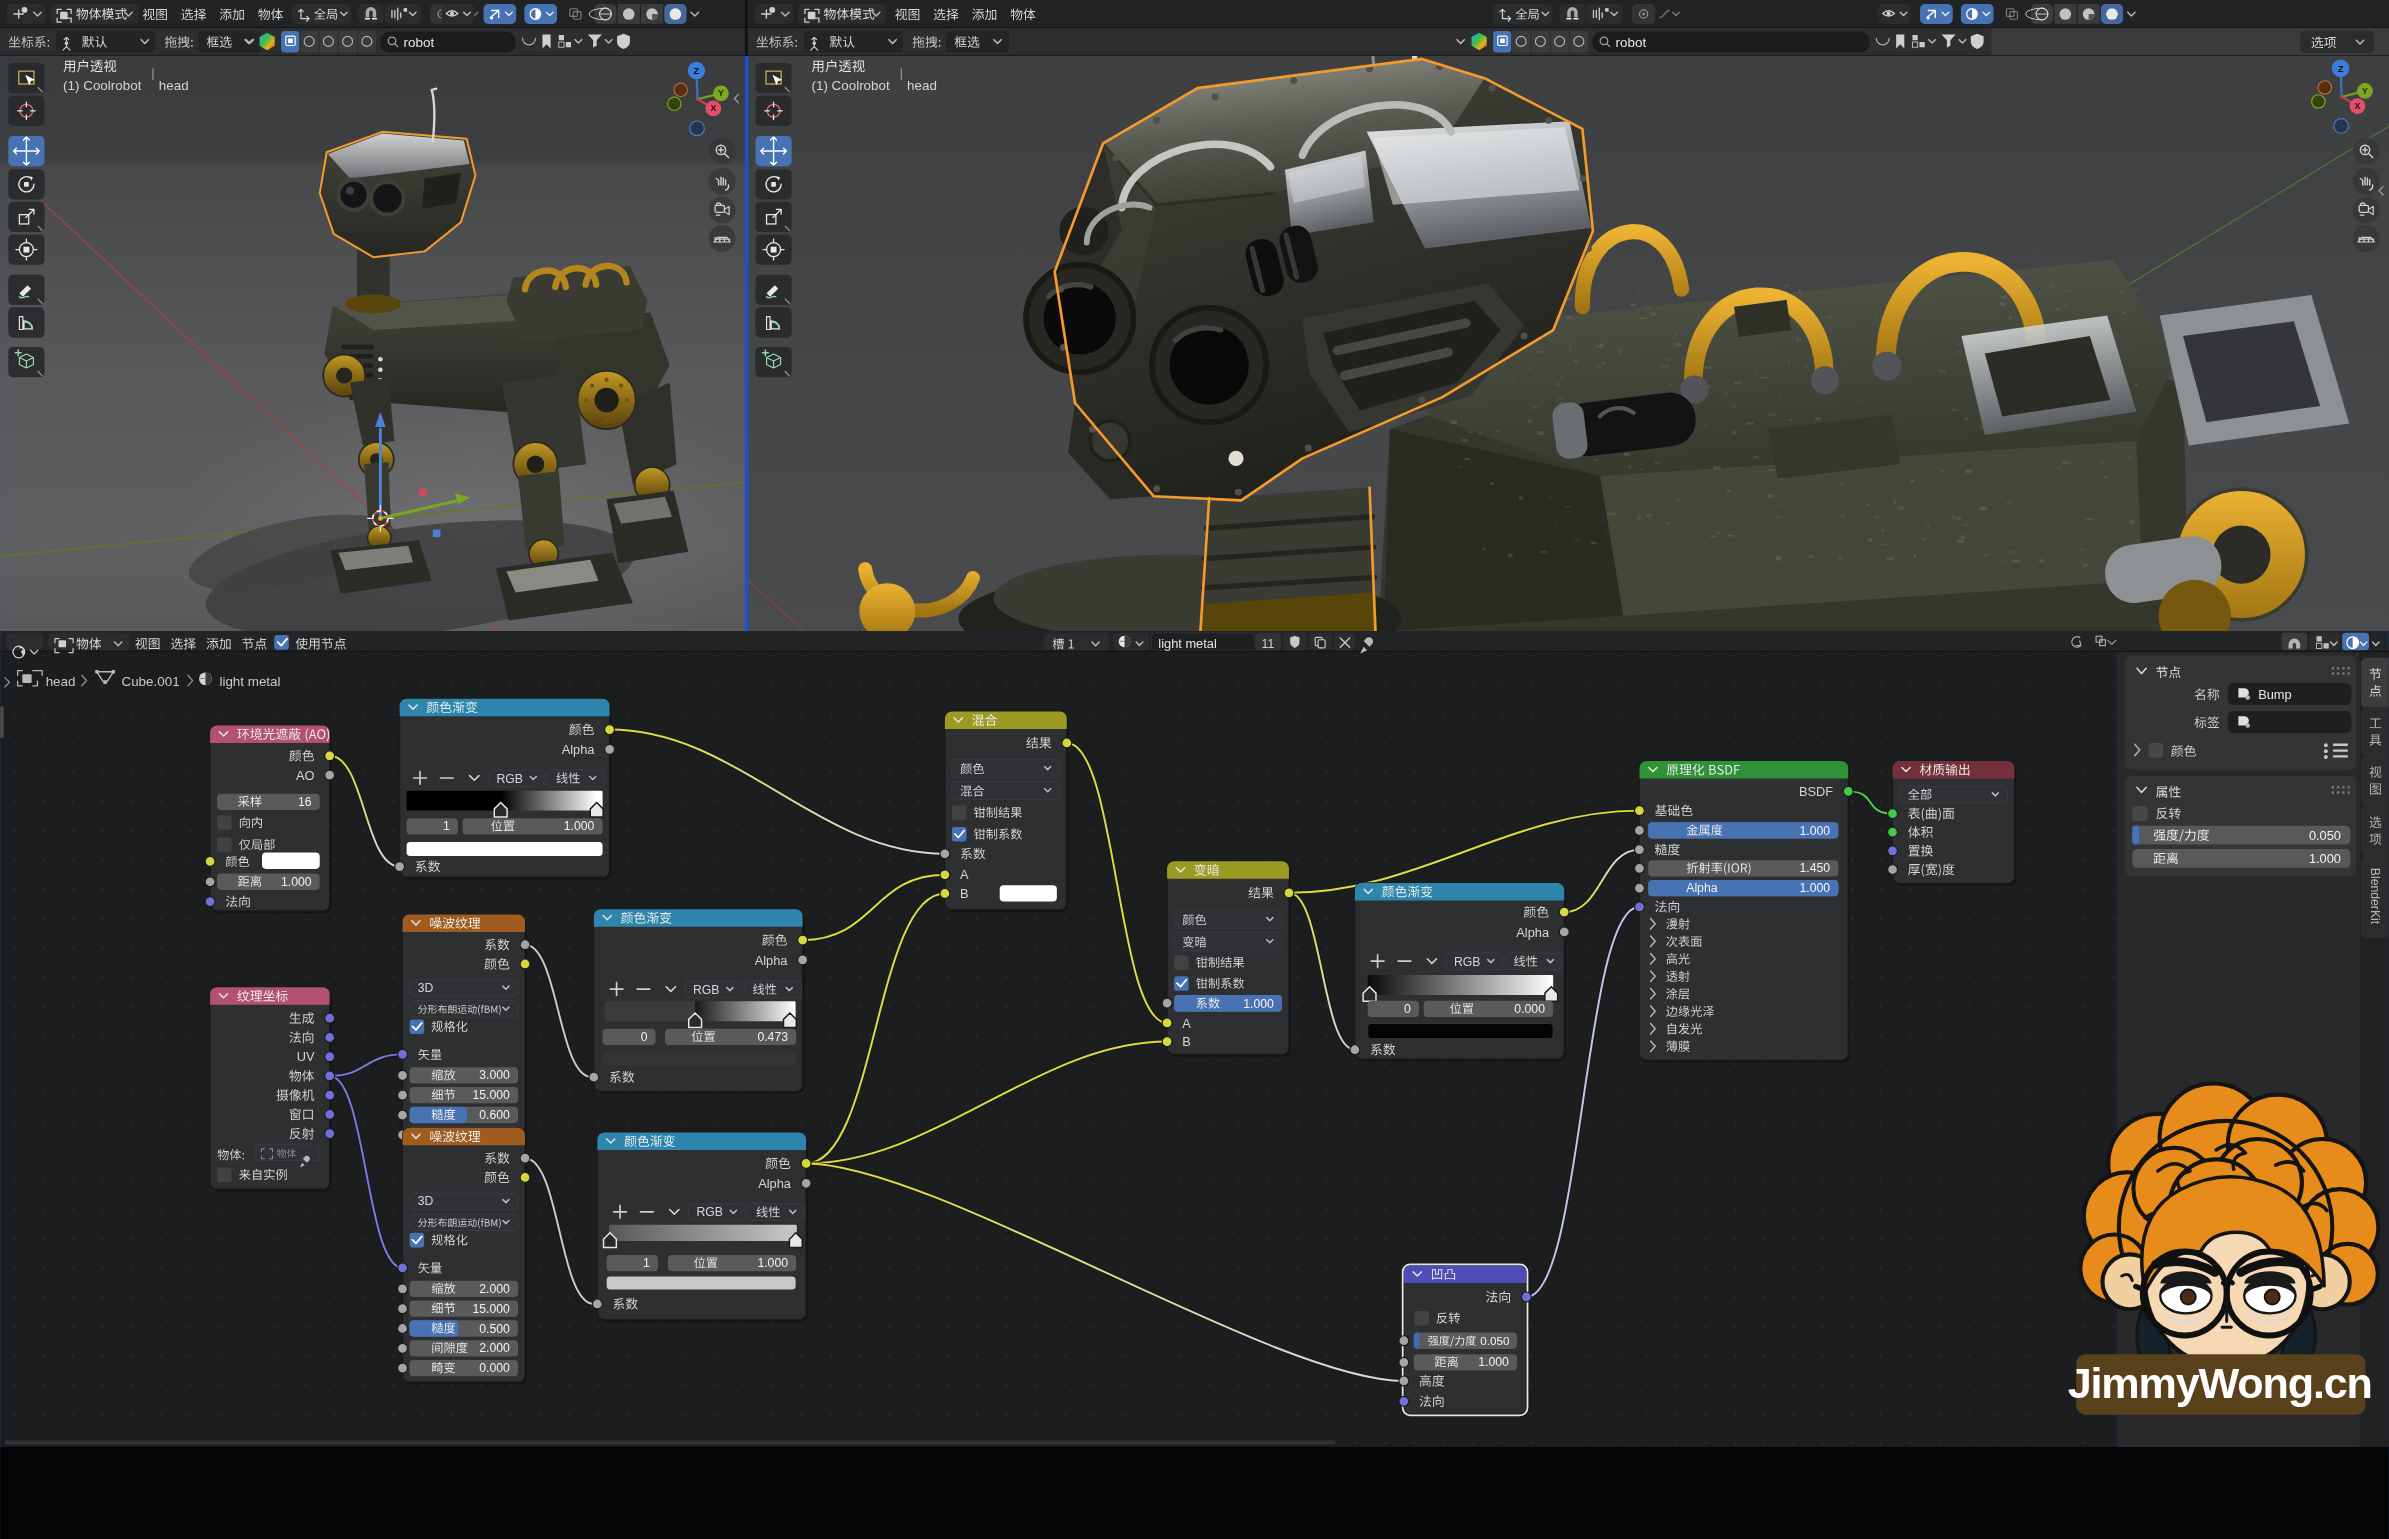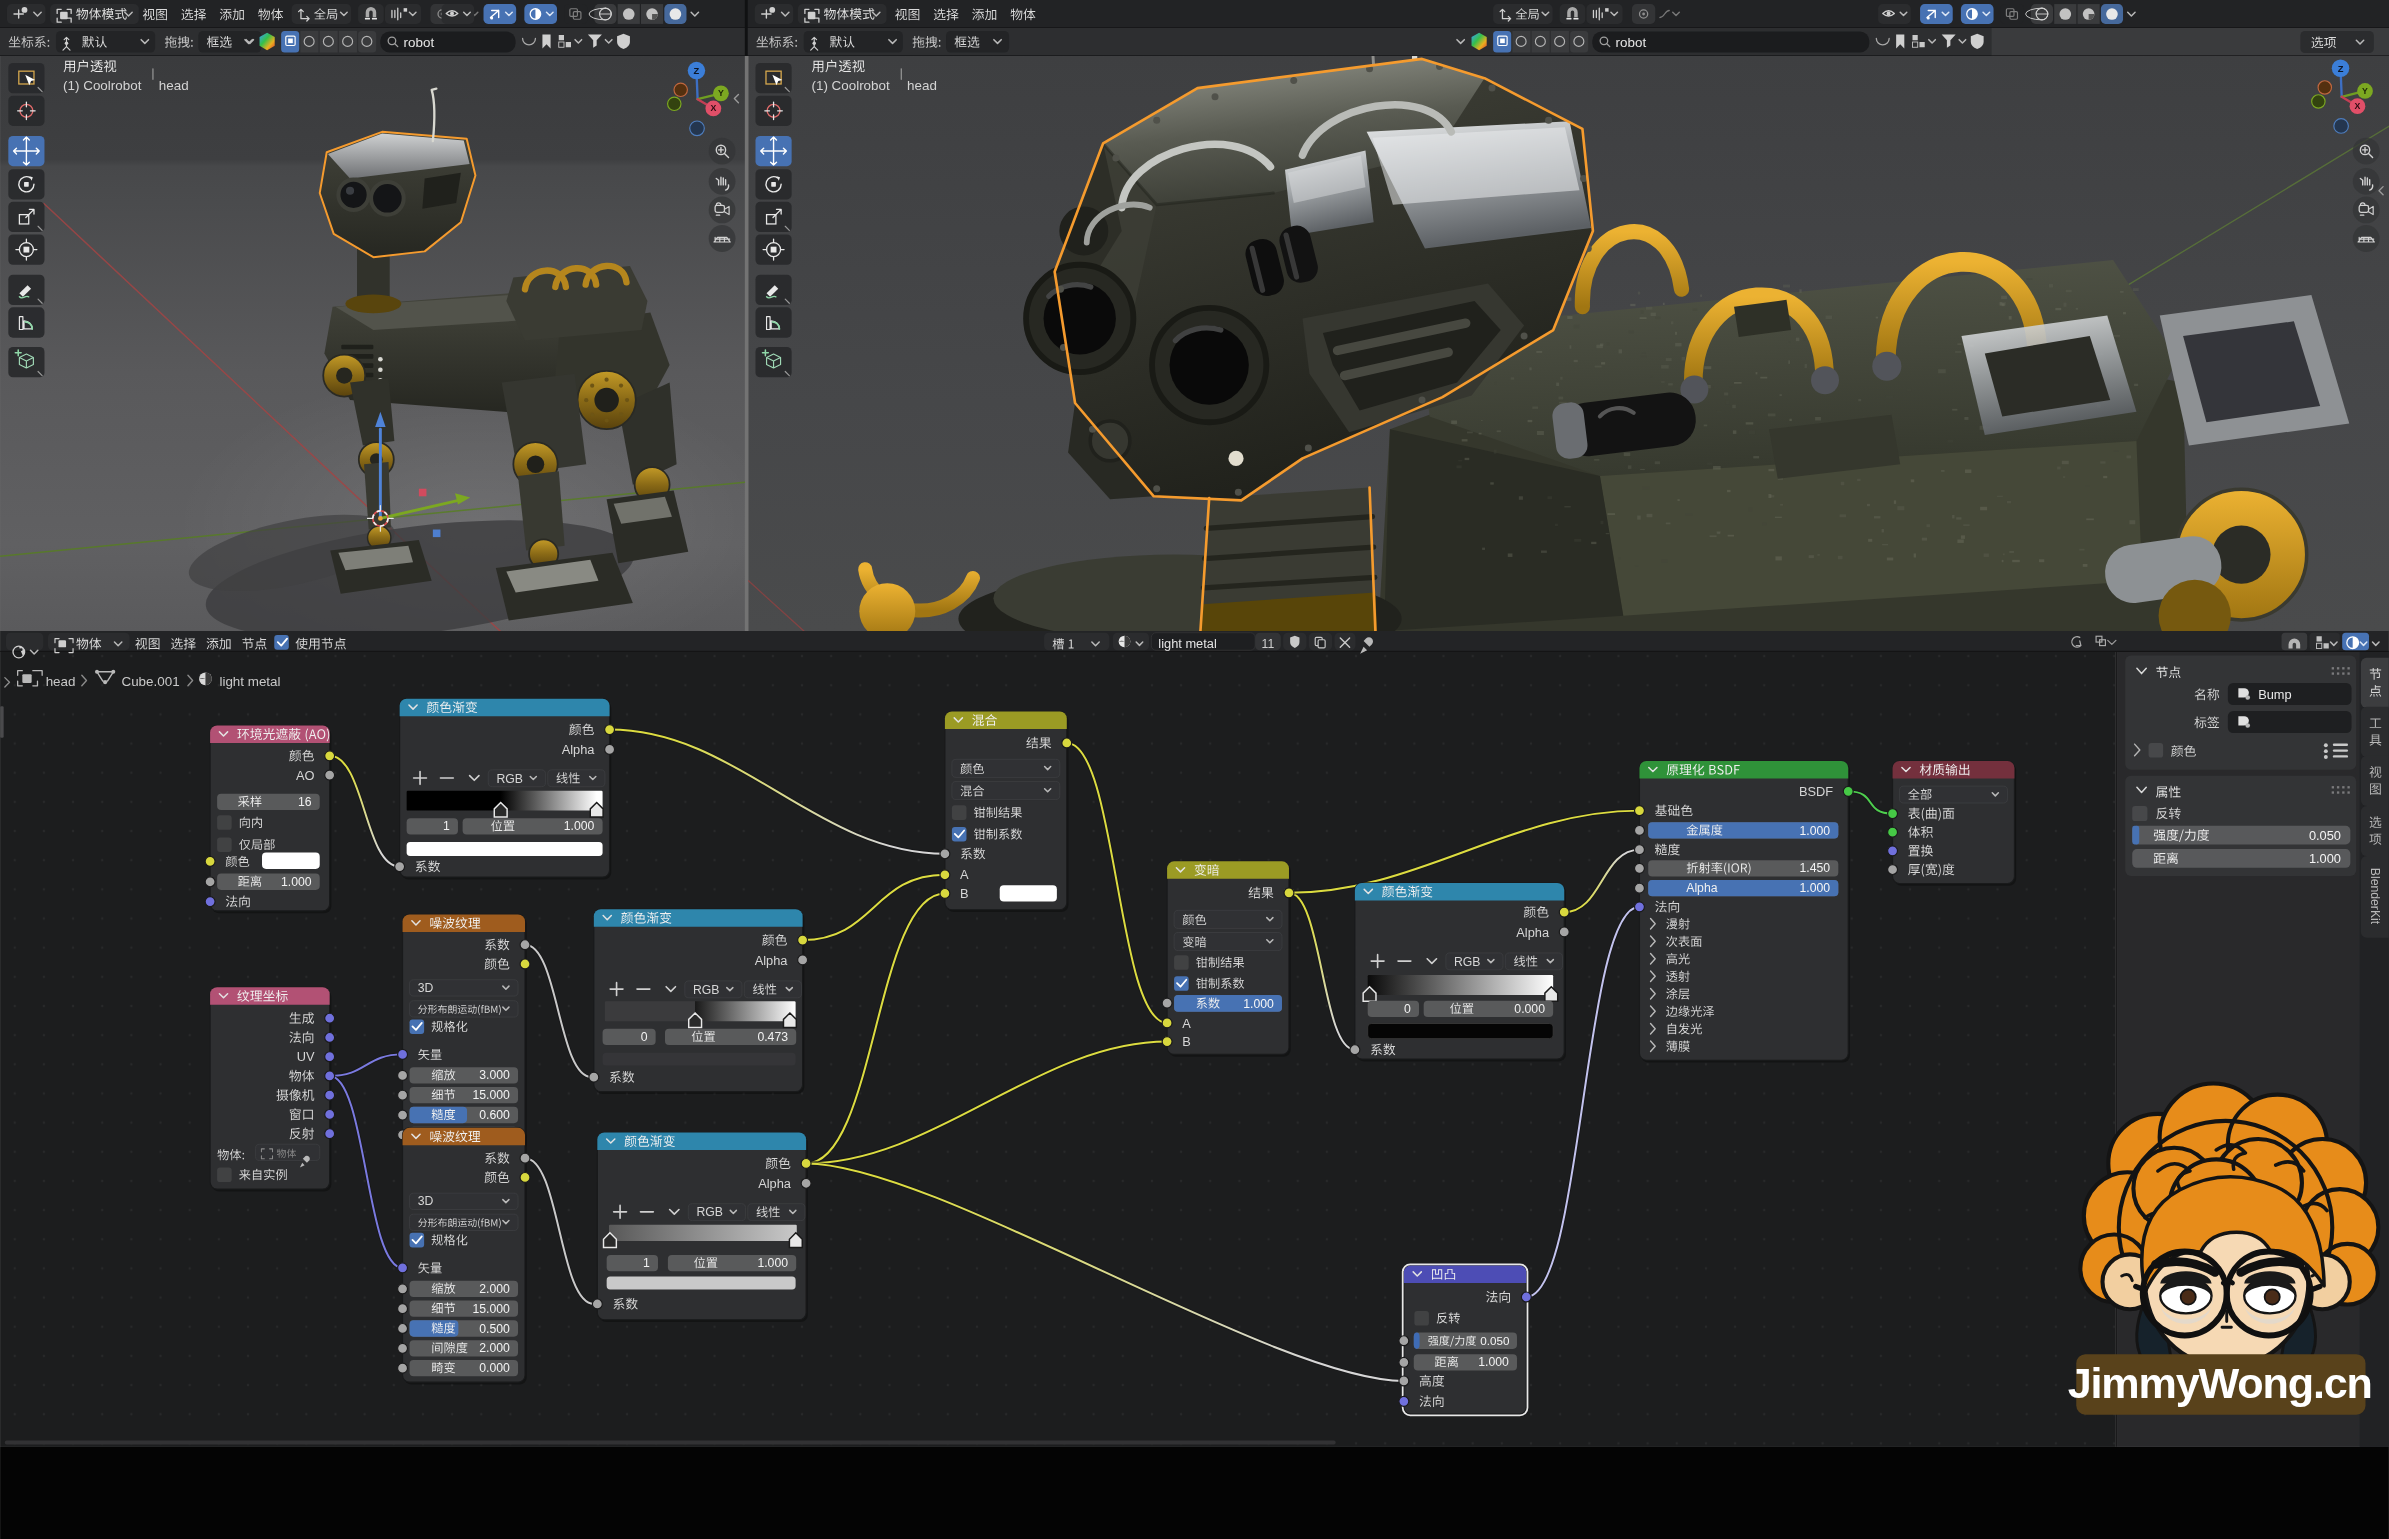--- a/index.html
+++ b/index.html
@@ -1,12 +1,12 @@
 <!DOCTYPE html>
-<html style="font-size:9.3px"><head><meta charset="utf-8"><style>html,body{margin:0;padding:0;background:#000;}*{box-sizing:border-box;}#page{position:relative;width:2389px;height:1539px;overflow:hidden;background:#737373;font-family:"Liberation Sans",sans-serif;}.abs{position:absolute;}</style></head><body>
+<html style="font-size:9.3px"><head><meta charset="utf-8"><style>html,body{margin:0;padding:0;background:#000;}*{box-sizing:border-box;}#page{position:relative;width:2389px;height:1539px;overflow:hidden;background:#1d4ed8;font-family:"Liberation Sans",sans-serif;}.abs{position:absolute;}</style></head><body>
 <div id="page">
     <svg class="abs" style="left:0;top:0" width="2389" height="56" viewBox="0 0 4096 96">
       <defs>
         <linearGradient id="rainbow" x1="0" y1="0" x2="1" y2="1">
           <stop offset="0" stop-color="#3aa0ff"></stop>
           <stop offset="0.4" stop-color="#35c04a"></stop>
           <stop offset="0.7" stop-color="#e8b020"></stop>
           <stop offset="1" stop-color="#e23a2a"></stop>
         </linearGradient>
       </defs>

